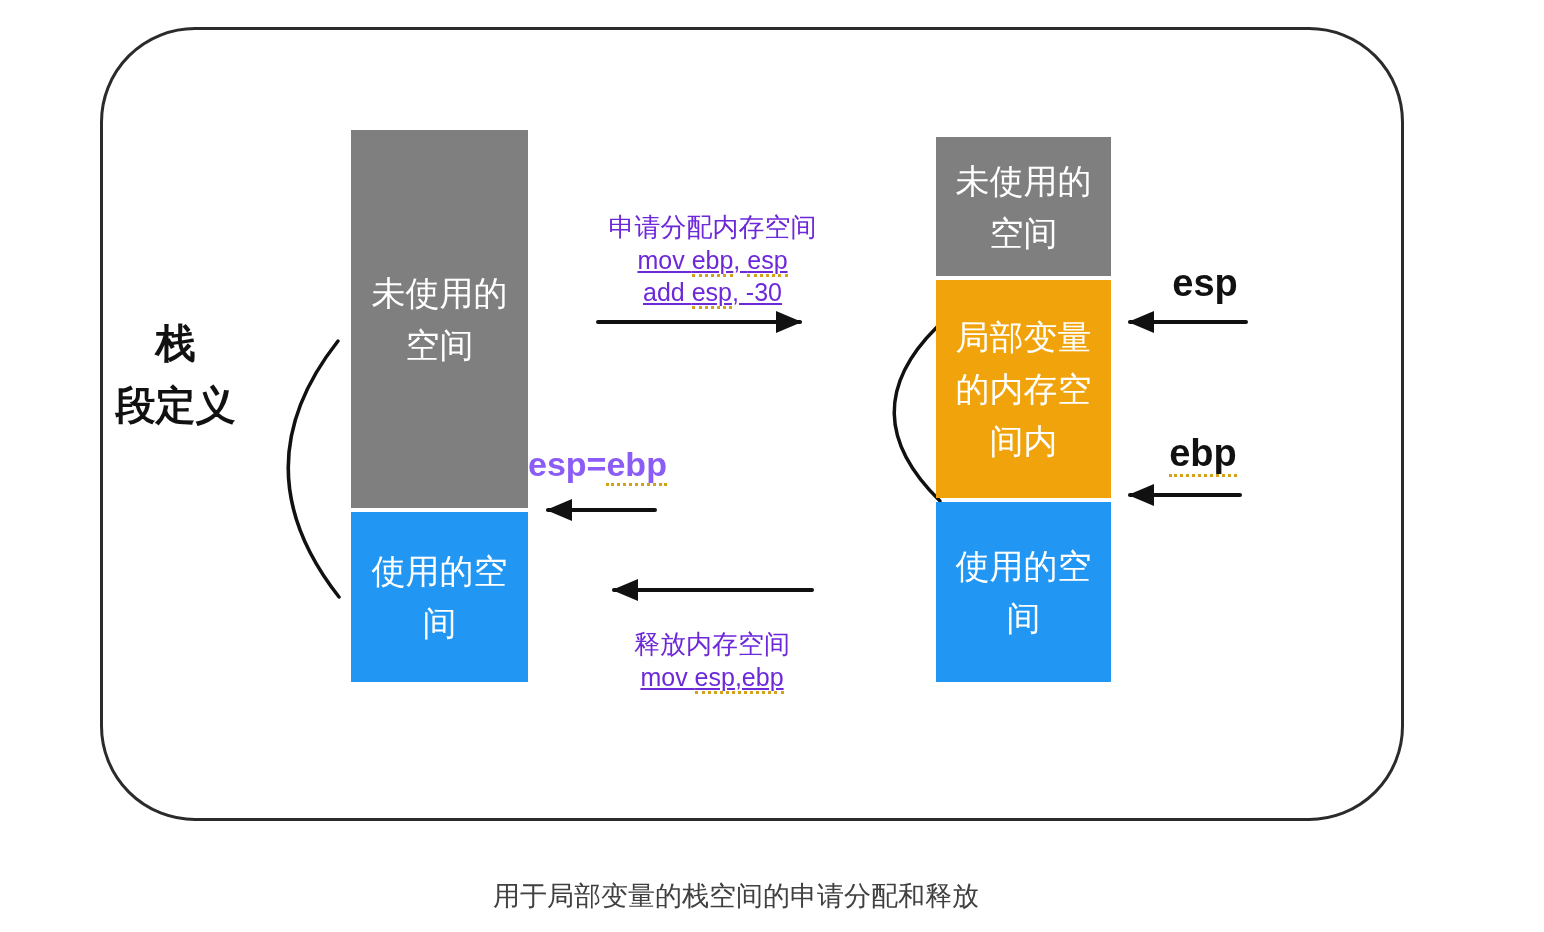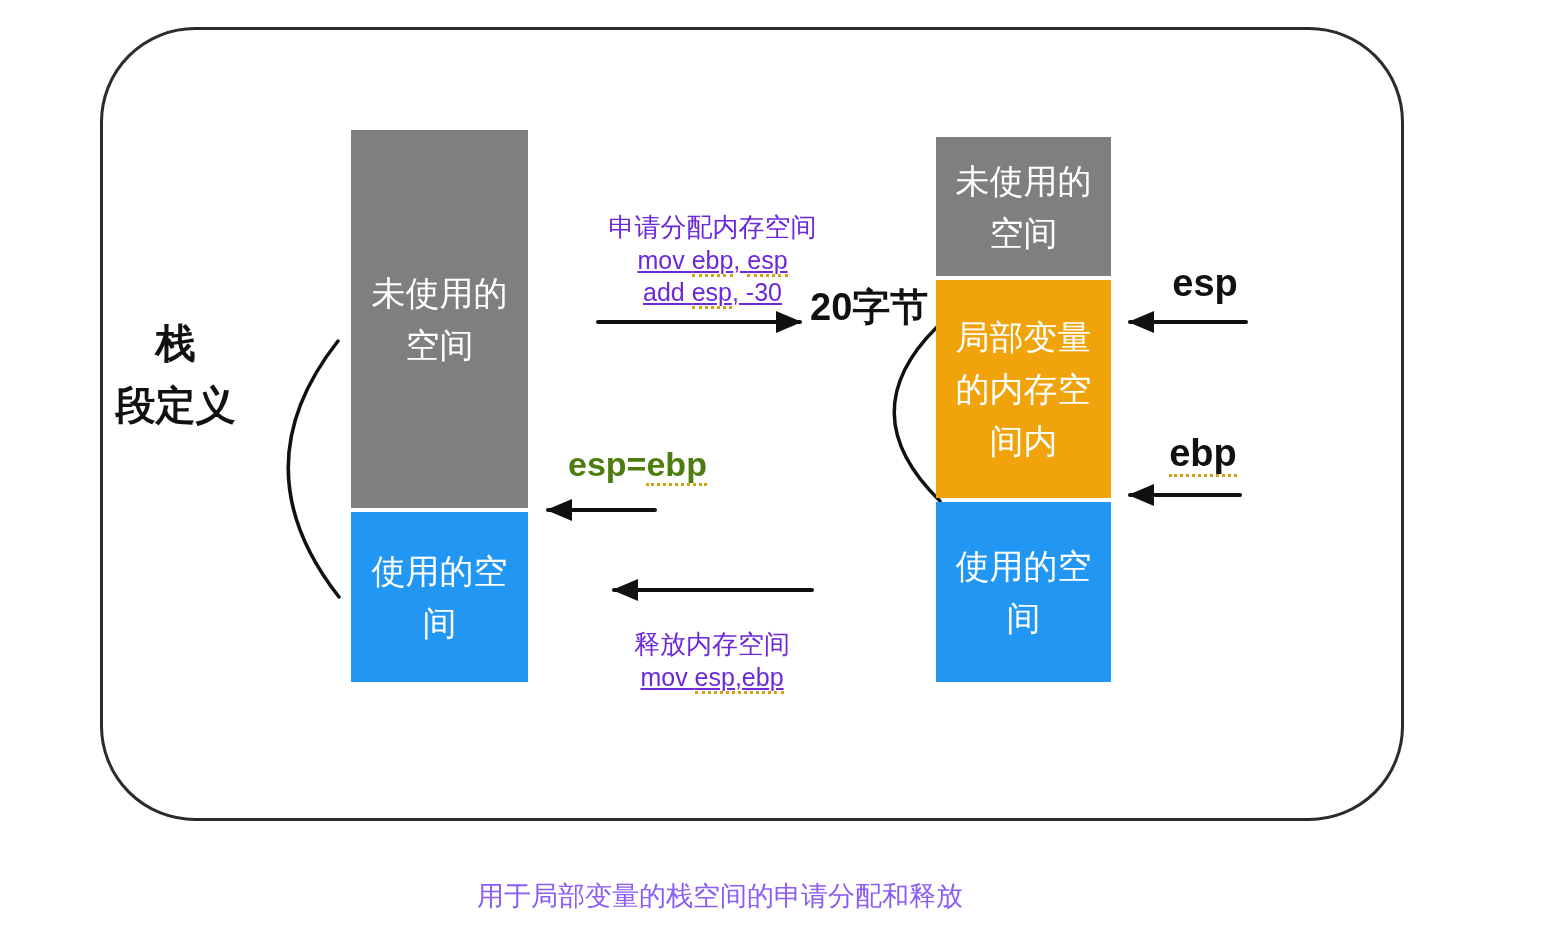--- a/index.html
+++ b/index.html
@@ -25,21 +25,21 @@
   .r-used   { left:936px; top:502px; width:175px; height:180px; }
 
   .seg-label {
     position:absolute; left:88px; top:312px; width:175px;
     font-size:40px; font-weight:700; line-height:62px; color:#111;
     text-align:center; white-space:pre-line;
   }
 
   .esp-ebp {
     position:absolute; left:528px; top:445px; width:200px;
-    font-size:34px; font-weight:700; color:#4d7c0f; white-space:pre;padding-left:40px;
+    font-size:34px; font-weight:700; color:#8b5cf6; white-space:pre;
   }
 
   .note { position:absolute; text-align:center; color:#6d28d9; }
   .alloc-note { left:590px; top:211px; width:245px; }
   .release-note { left:592px; top:628px; width:240px; }
   .note-title { font-size:26px; line-height:33px; }
   .code-line { font-size:25px; line-height:32px; white-space:pre;text-decoration:underline; }
 
   .bytes-label {
     position:absolute; left:810px; top:282px;
@@ -48,22 +48,22 @@
   .reg-label {
     position:absolute; width:100px; text-align:center;
     font-size:38px; font-weight:700; color:#111;
   }
   .esp-label { left:1155px; top:262px; }
   .ebp-label { left:1153px; top:432px; }
 
   .sq { border-bottom:3px dotted #D4A017; padding-bottom:0px; }
 
   .caption {
-    position:absolute; left:0; top:878px; width:1440px; text-align:center;
-    font-size:27px; color:#8b5cf6;
+    position:absolute; left:16px; top:878px; width:1440px; text-align:center;
+    font-size:27px; color:#404040;
   }
 </style>
 </head>
 <body>
 
 <div class="canvas">
 
   <div class="frame"></div>
 
   <svg class="svg-layer" viewBox="0 0 1544 932">
@@ -94,21 +94,20 @@
   </div>
 
   <div class="esp-ebp"><span>esp=</span><span class="sq">ebp</span></div>
 
   <div class="note alloc-note">
     <div class="note-title">申请分配内存空间</div>
     <div class="code-line"><span>mov </span><span class="sq">ebp</span><span>, </span><span class="sq">esp</span></div>
     <div class="code-line"><span>add </span><span class="sq">esp</span><span>, -30</span></div>
   </div>
 
-  <div class="bytes-label">20字节</div>
 
   <div class="block r-unused" style="background: rgb(127, 127, 127);">
     <span>未使用的
 空间</span>
   </div>
   <div class="block r-locals" style="background: rgb(240, 163, 10);">
     <span>局部变量
 的内存空
 间内</span>
   </div>

